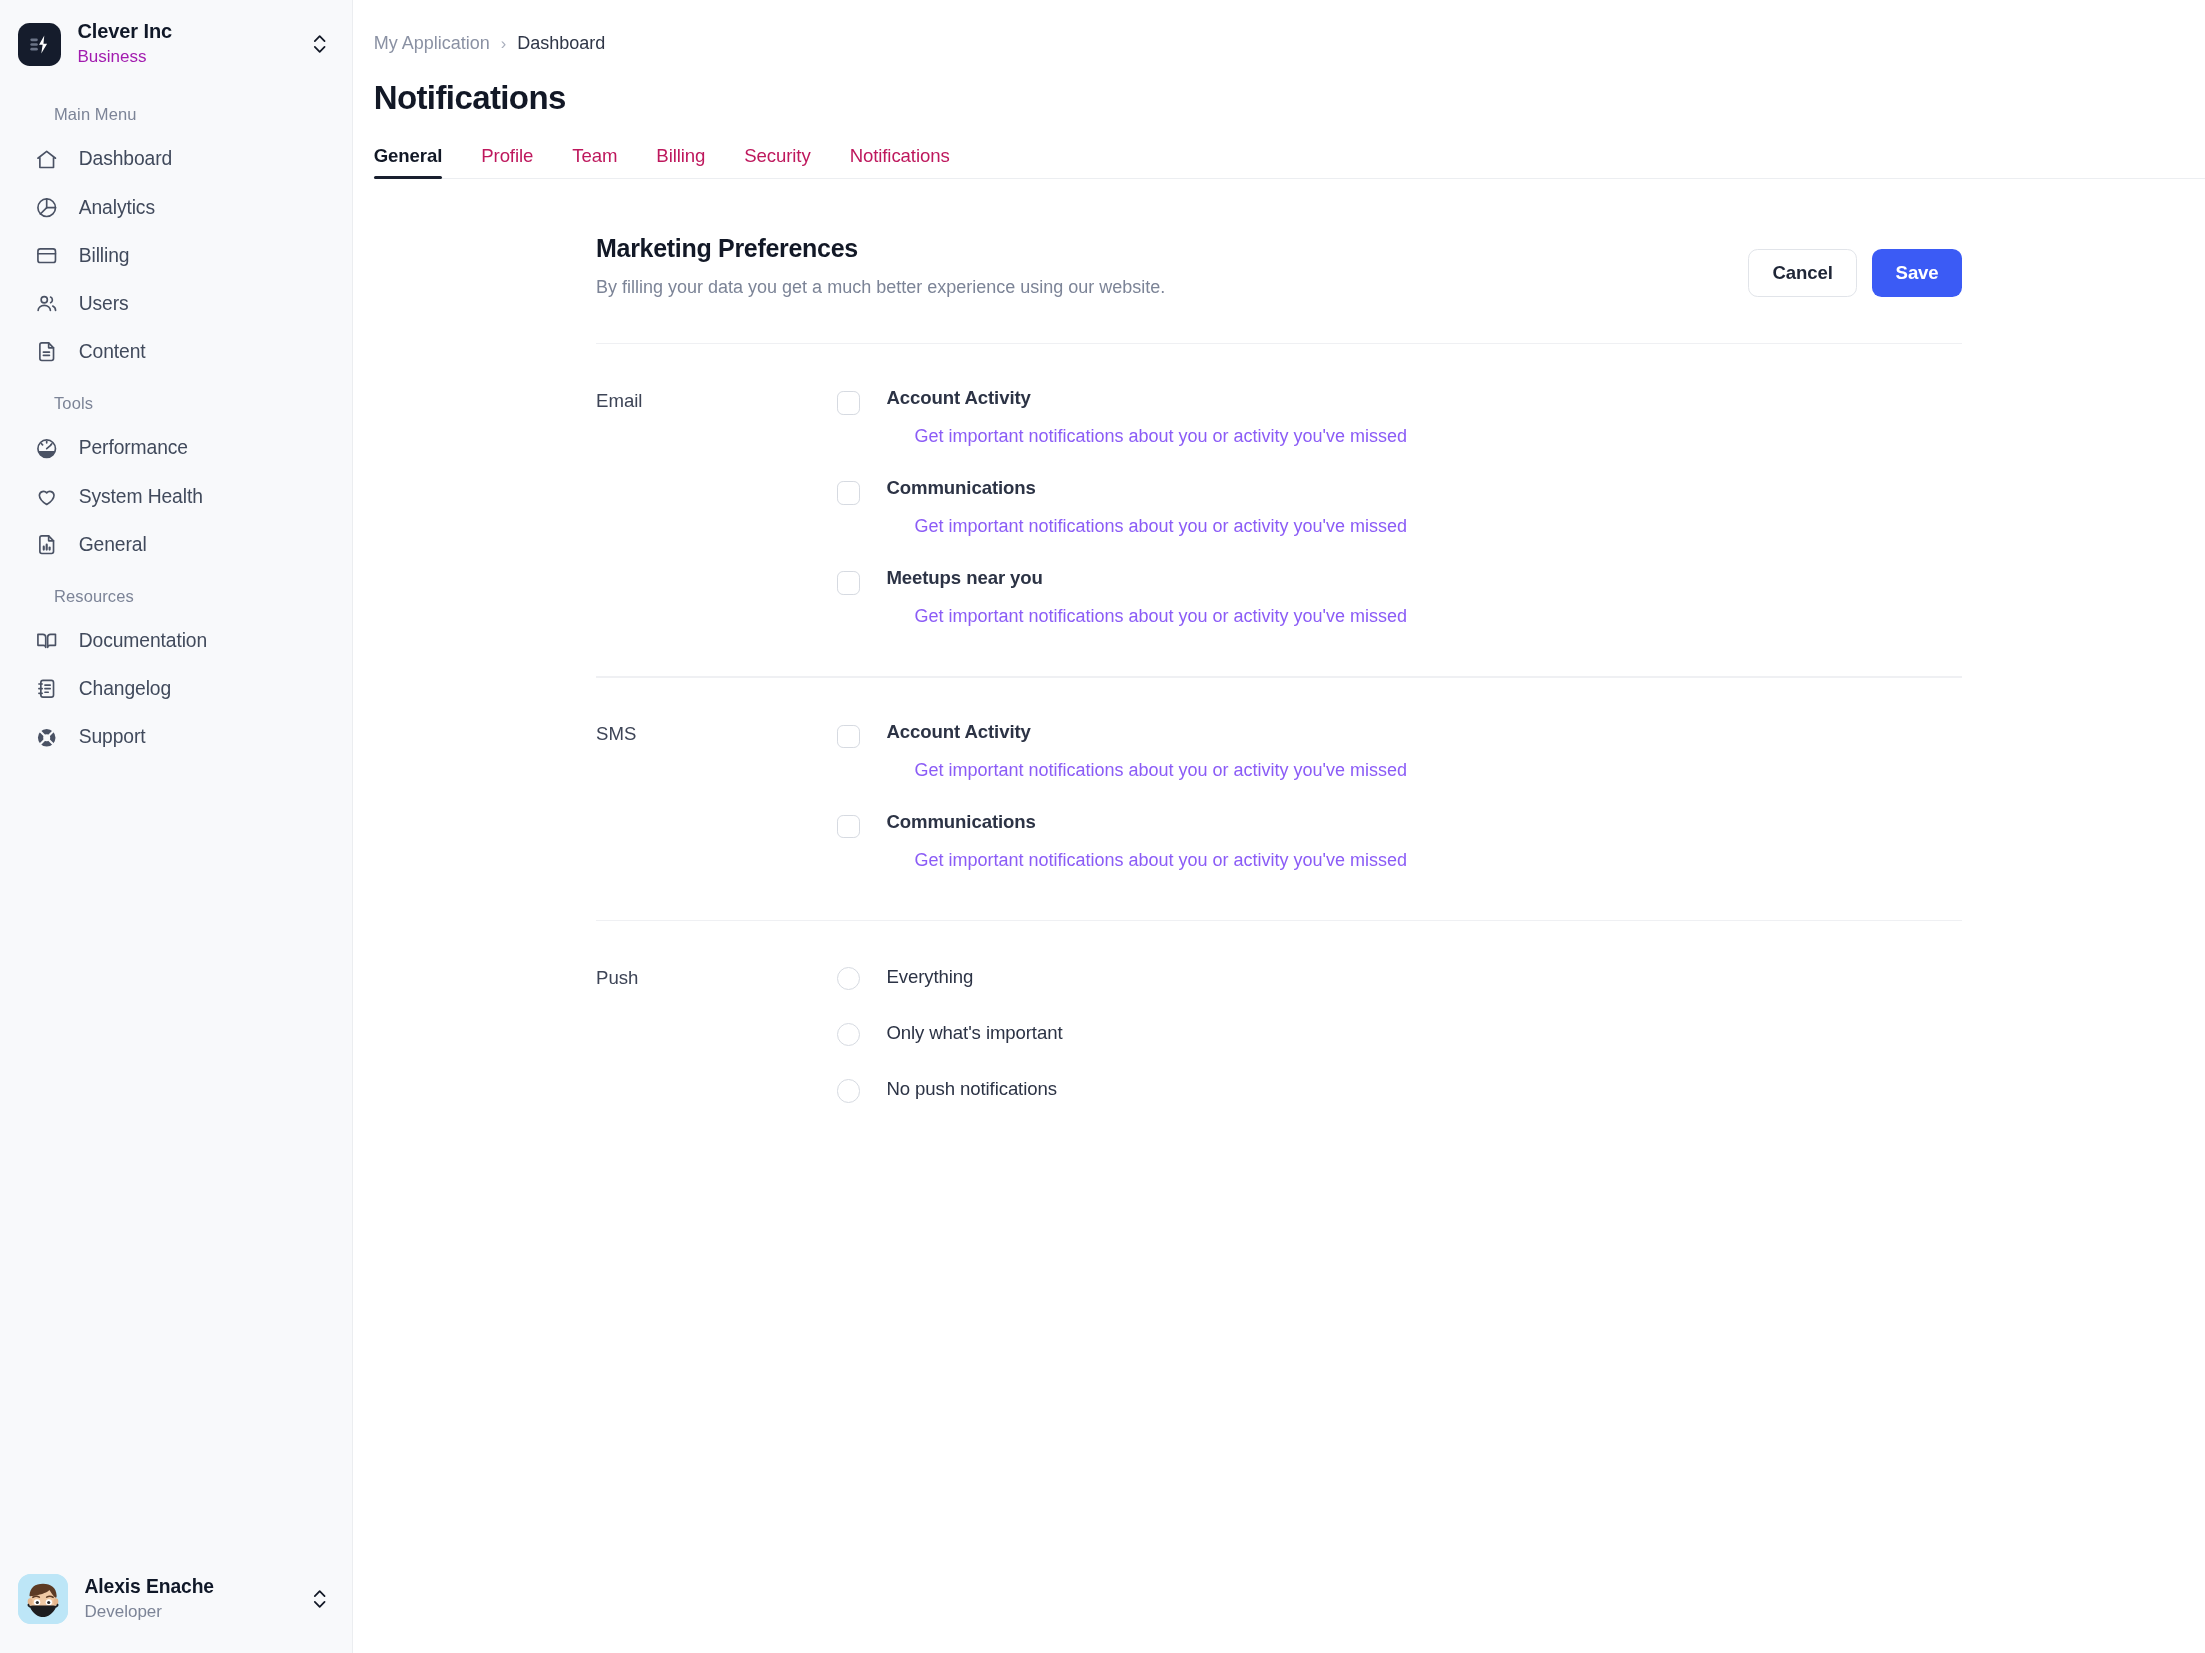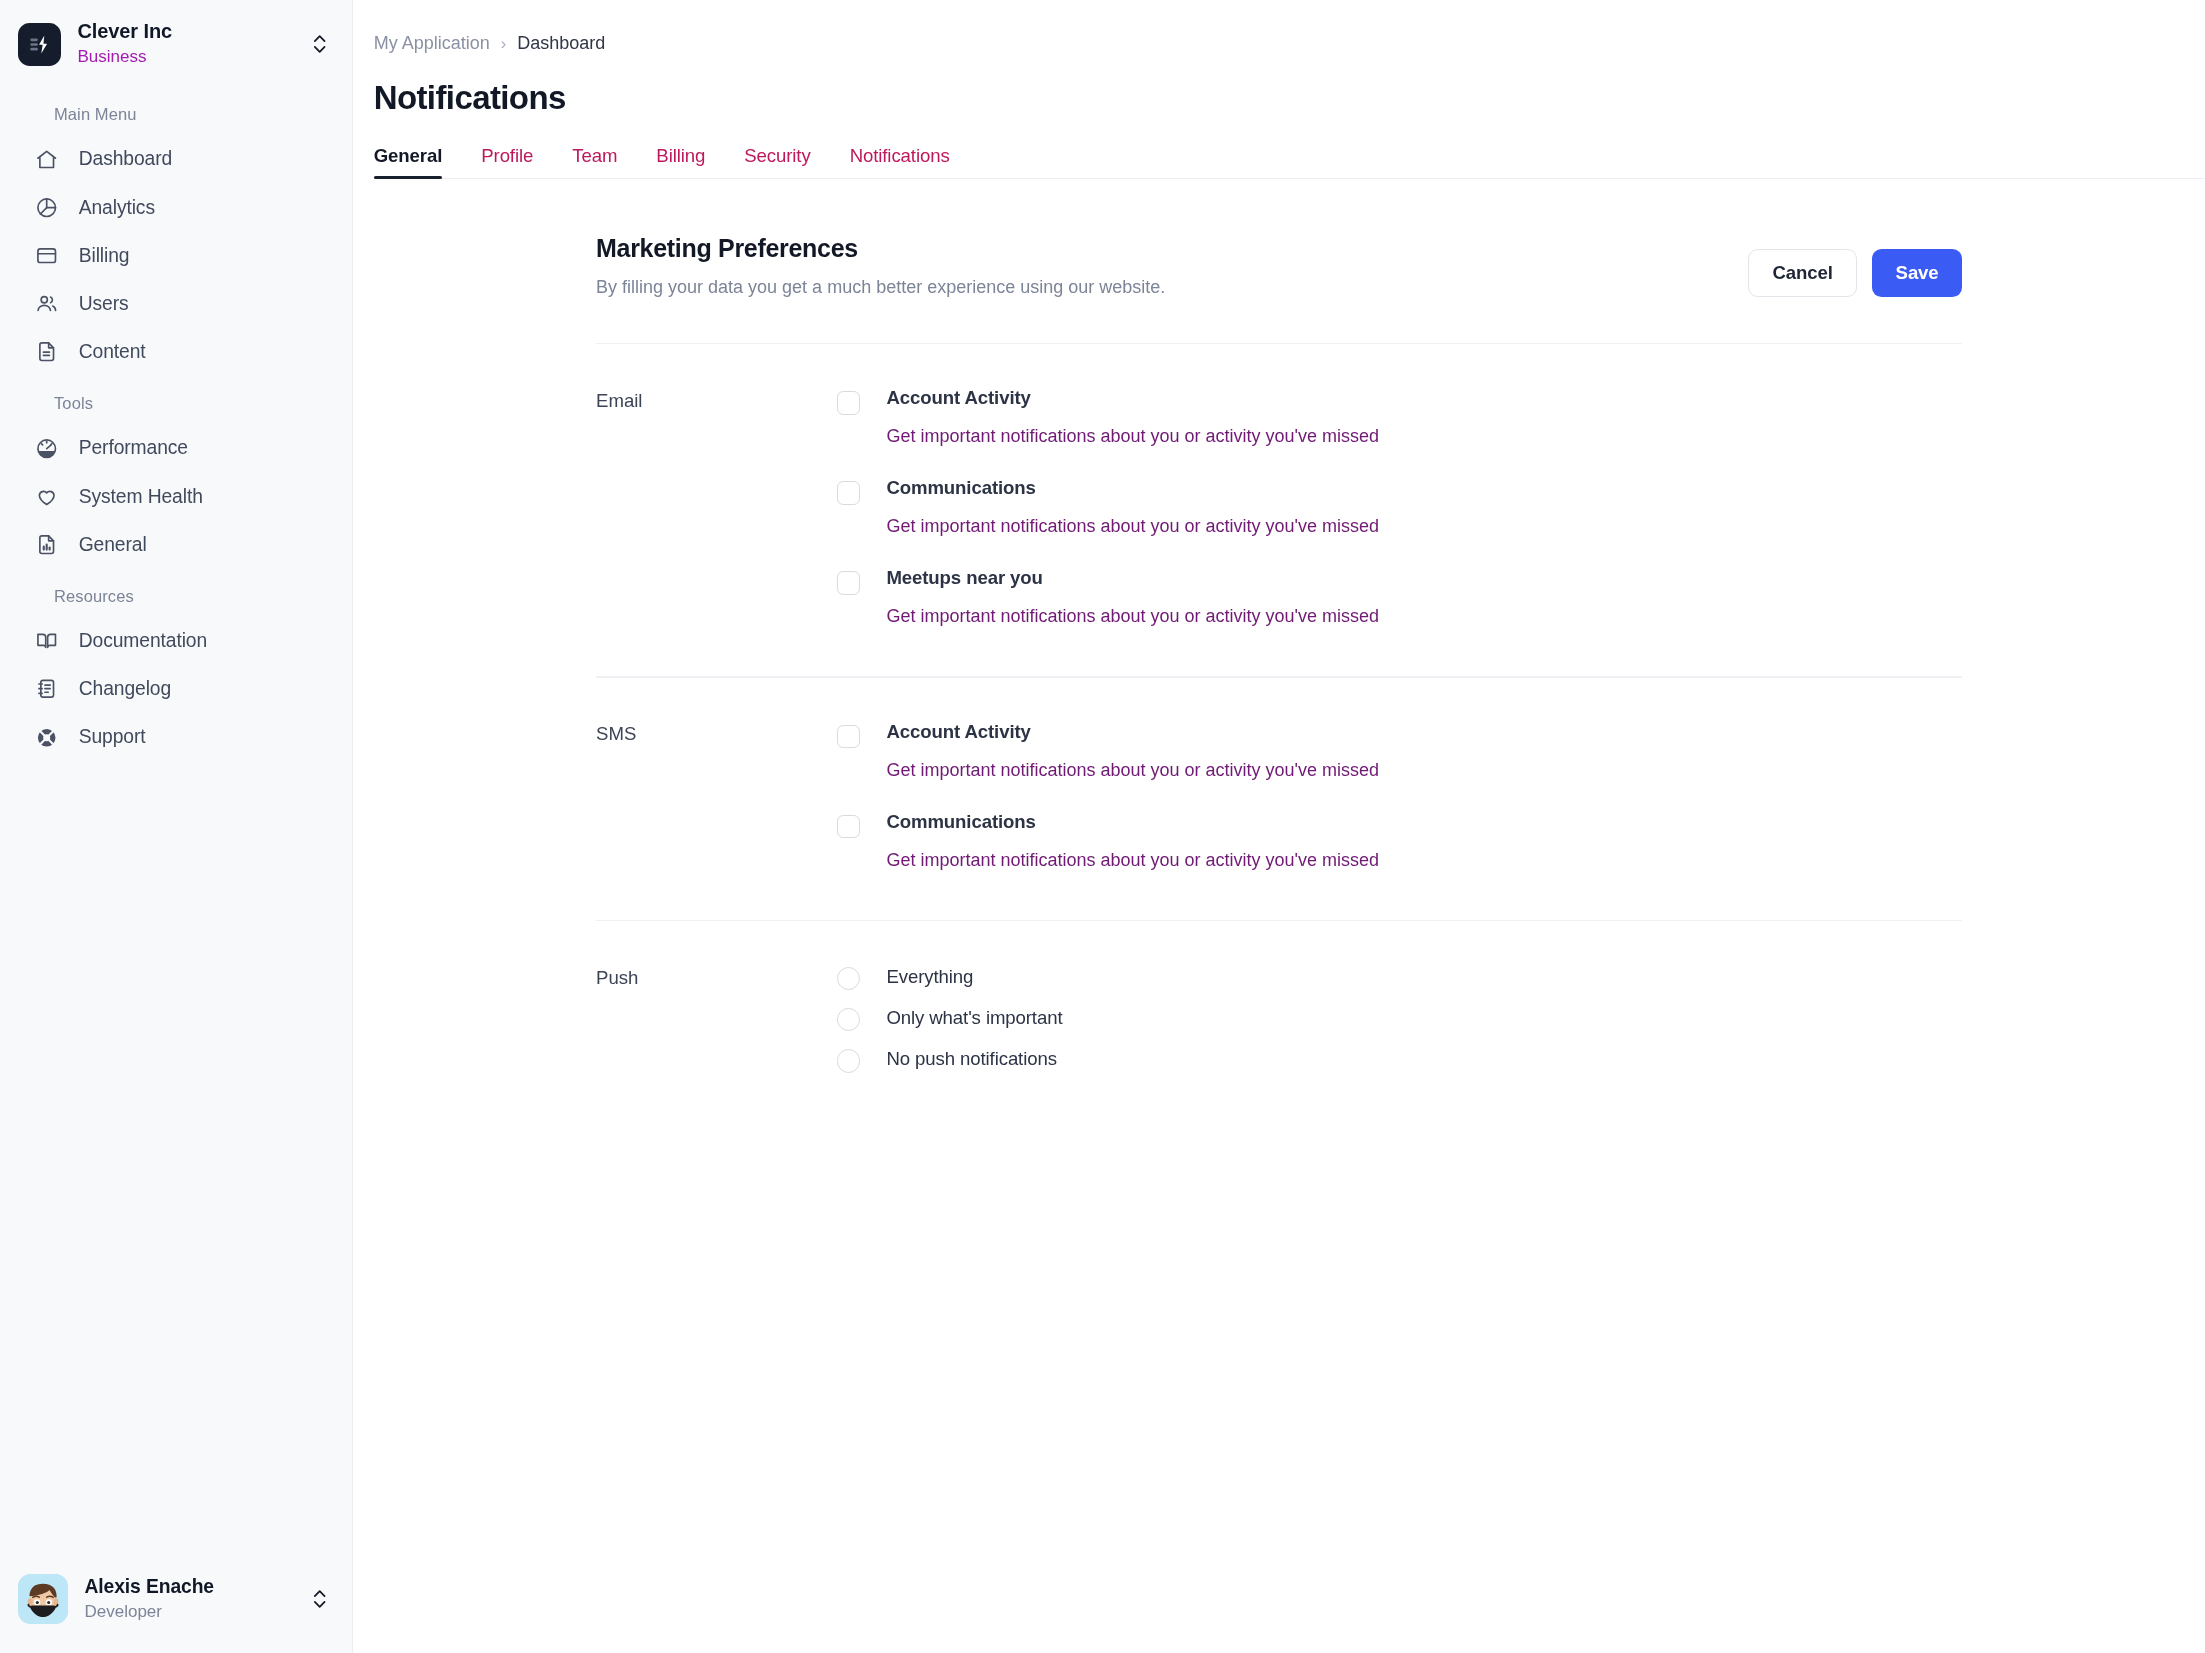--- a/index.html
+++ b/index.html
@@ -147,24 +147,24 @@
     width: 23.4px; height: 23.4px; flex: 0 0 23.4px; margin-top: 2.8px;
     border: 1.4px solid #D6DAE1; border-radius: 50%; background: #fff;
     cursor: pointer;
   }
   .opt-body { flex: 1 1 auto; max-width: 524px; }
   .opt-title {
     font-size: 18.6px; font-weight: 700; color: #2C3345;
     letter-spacing: -0.1px; line-height: 1.2;
   }
   .opt-desc {
-    font-size: 18px; color: #701a75; margin-top: 13.8px; line-height: 1.55;
+    font-size: 18px; color: #8b5cf6; margin-top: 13.8px; line-height: 1.55; margin-left: 28px;
   }
   .opt-radio { display: flex; align-items: center; gap: 26px; }
-  .opt-radio + .opt-radio { margin-top: 15px; }
+  .opt-radio + .opt-radio { margin-top: 30px; }
   .opt-radio .opt-title { font-weight: 400; color: #2C3345; }
 </style>
 </head>
 <body>
 
 <div class="app">
 
   <aside class="sidebar">
 
     <div class="org-switcher">

